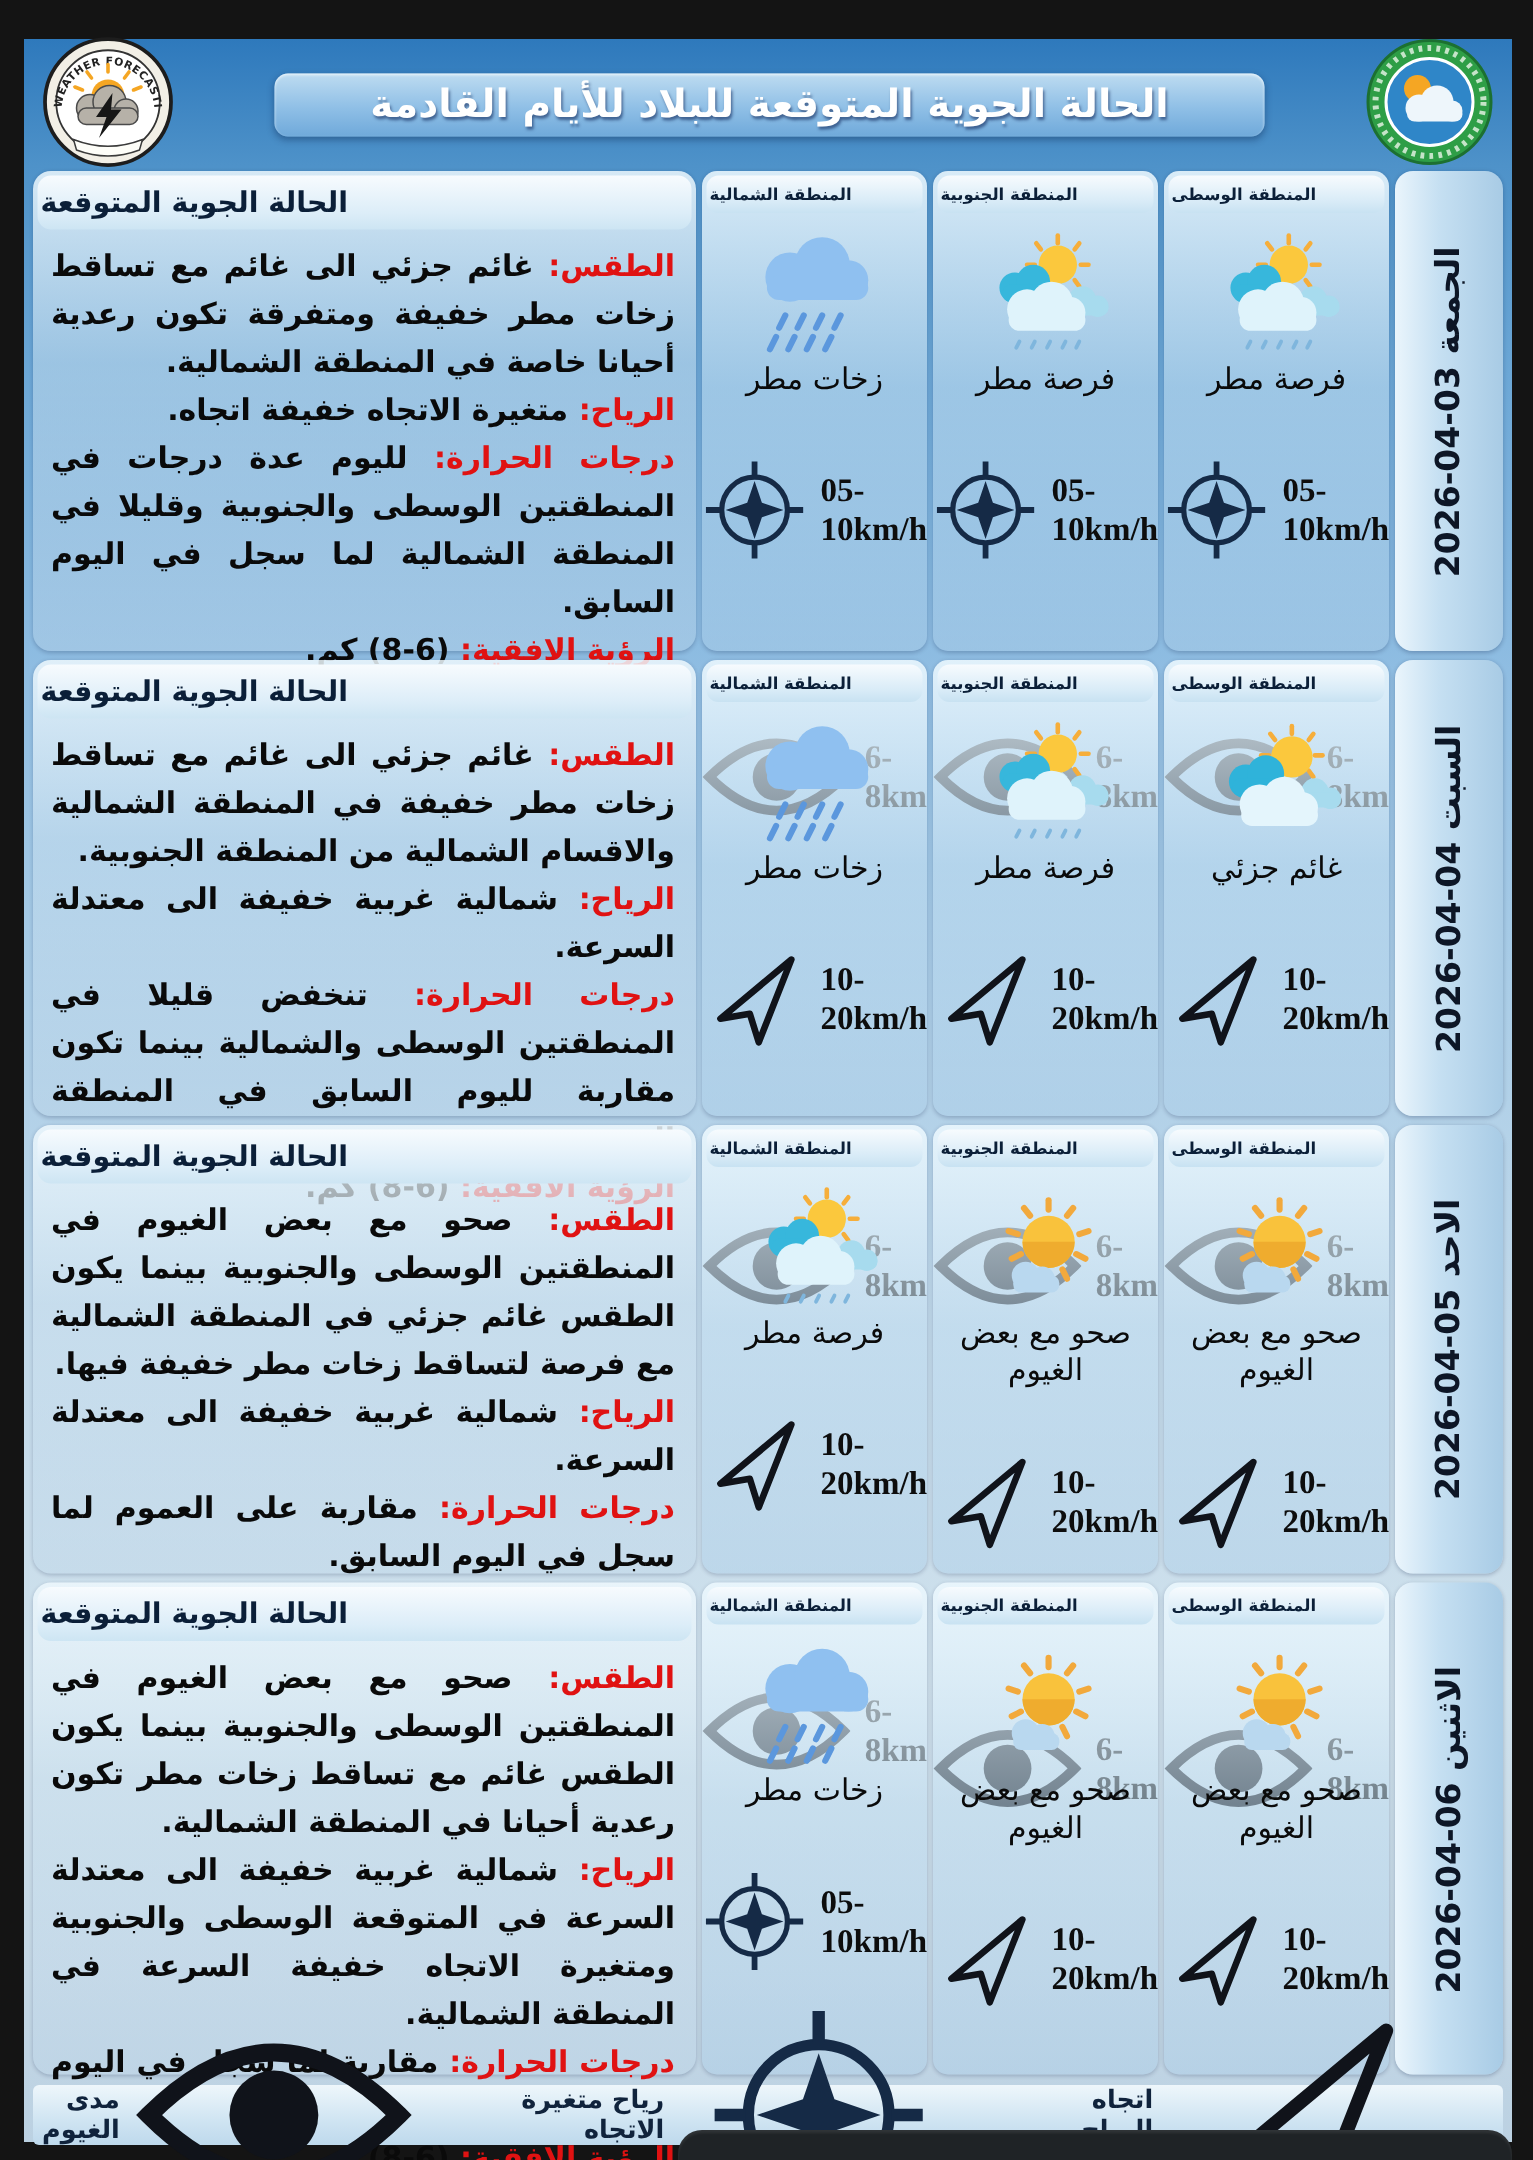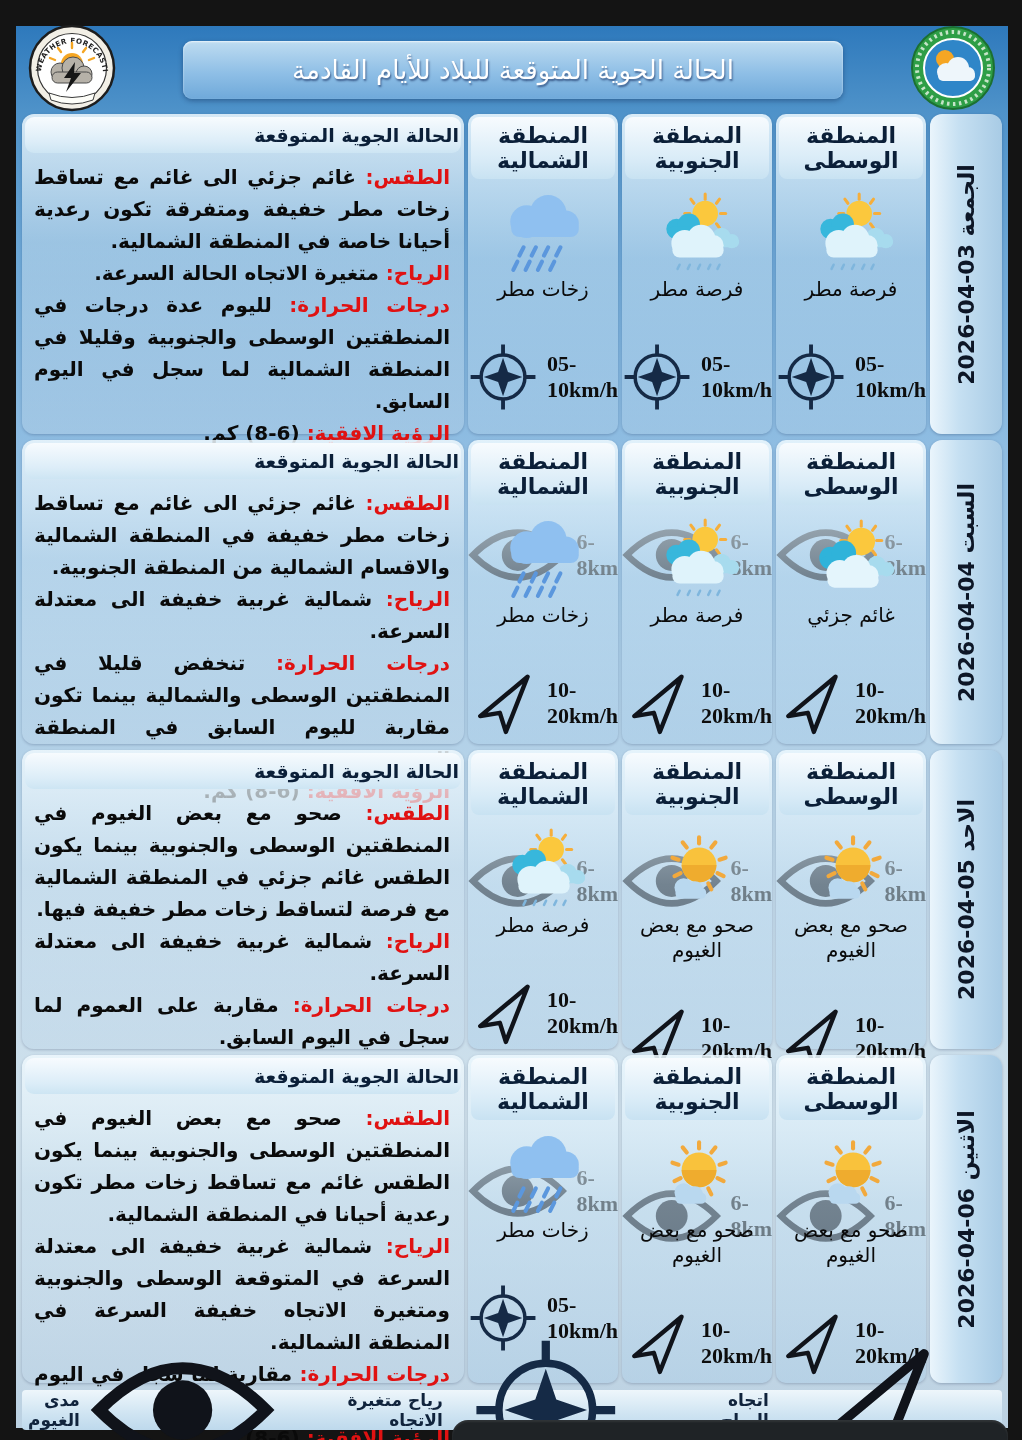--- a/index.html
+++ b/index.html
@@ -5,60 +5,60 @@
   html,body{margin:0;padding:0;background:#000;}
   .page{position:relative;width:1022px;height:1440px;background:#141414;overflow:hidden;
         font-family:"DejaVu Sans",sans-serif;}
   .canvas{position:absolute;top:26px;left:16px;width:992px;height:1402px;
     background:linear-gradient(180deg,#2e79bc 0%,#4e92c9 6%,#6ca7d6 16%,#8fbde2 30%,
                #aacde7 45%,#c2d9ea 62%,#cfe1ec 78%,#c5d8e6 92%,#bbd1e2 100%);
     display:flex;flex-direction:column;}
   
   .header{height:76px;display:flex;align-items:center;justify-content:space-between;
           padding:6px 12px 0 12px;}
-  .title-box{flex:0 0 660px;height:58px;border-radius:9px;
+  .title-box{flex:0 0 660px;height:42px;border-radius:9px;
      background:linear-gradient(180deg,#bedcf1 0%,#8fbfe6 55%,#6fa9da 100%);
      box-shadow:0 2px 5px rgba(0,20,60,.35), inset 0 1px 2px rgba(255,255,255,.7);
      display:flex;align-items:center;justify-content:center;
-     color:#fff;font-weight:400;font-size:26px;text-shadow:1px 2px 2px rgba(10,30,80,.55);}
+     color:#fff;font-weight:700;font-size:26px;text-shadow:1px 2px 2px rgba(10,30,80,.55);}
   .logo{flex:0 0 auto;}
   
   .day-row{direction:rtl;display:flex;gap:4px;margin:6px 6px 0 6px;}
   .row-1{height:320px}.row-2{height:304px}.row-3{height:299px}.row-4{height:328px}
   .date-col{width:72px;flex:0 0 72px;}
   .date-chip{width:100%;height:100%;border-radius:12px;
      background:linear-gradient(90deg,#eaf5fc 0%,#c6e0f2 40%,#a8cbe5 100%);
      box-shadow:0 1px 3px rgba(0,20,60,.25);
      display:flex;align-items:center;justify-content:center;overflow:hidden;}
   .date-text{transform:rotate(-90deg);white-space:nowrap;direction:rtl;
      font-weight:700;font-size:22px;color:#0d1626;letter-spacing:.5px;}
   .region-card{width:150px;flex:0 0 150px;border-radius:10px;
      background:linear-gradient(180deg,rgba(236,248,254,.88) 0%,rgba(196,223,241,.55) 45%,rgba(172,206,232,.45) 100%);
      box-shadow:0 1px 3px rgba(0,20,60,.22);
      display:flex;flex-direction:column;align-items:center;padding-bottom:18px;}
   .region-header{align-self:stretch;margin:3px 3px 0 3px;padding:6px 2px;border-radius:8px;
      background:linear-gradient(180deg,#f7fbfe 0%,#d8ebf7 70%,#c8e2f2 100%);
-     text-align:center;font-weight:700;font-size:22px;color:#0b1f38;}
+     text-align:left;font-weight:700;font-size:11px;color:#0b1f38;}
   .wicon-box{margin-top:12px;height:86px;display:flex;align-items:center;justify-content:center;}
   .wicon-box svg{width:96px;height:80px;}
   .condition{height:66px;display:flex;align-items:center;justify-content:center;text-align:center;
      font-weight:400;font-size:20px;color:#0a0a0a;line-height:1.25;padding:0 8px;}
   .metric{direction:ltr;display:flex;align-items:center;justify-content:center;gap:9px;width:100%;}
   .metric .micon svg{width:29px;height:27px;display:block;}
   .mval{font-family:"Liberation Serif","DejaVu Serif",serif;font-weight:700;font-size:22px;color:#0d0d0d;}
   .wind-row{margin-top:auto;}
   .vis-row{margin-top:28px;}
   
   .forecast-card{flex:1;border-radius:12px;
      background:linear-gradient(180deg,rgba(238,248,253,.85) 0%,rgba(205,226,240,.5) 40%,rgba(190,214,233,.38) 100%);
      box-shadow:0 1px 3px rgba(0,20,60,.22);
      display:flex;flex-direction:column;}
   .fc-header{margin:3px 3px 0 3px;padding:7px 2px;border-radius:9px;
      background:linear-gradient(180deg,#f7fbfe 0%,#dcedf8 70%,#cde5f3 100%);
-     text-align:right;font-weight:700;font-size:19px;color:#0b1f38;}
+     text-align:left;font-weight:700;font-size:19px;color:#0b1f38;}
   .fc-body{direction:rtl;text-align:justify;padding:8px 14px 6px 12px;
      font-weight:700;font-size:20px;line-height:1.6;color:#0a0a0a;}
   .red-label{color:#e01212;}
   
   .legend{direction:rtl;height:40px;margin:7px 6px 0 6px;border-radius:4px;
      background:linear-gradient(180deg,#eef6fb 0%,#cfe4f2 60%,#bed9ec 100%);
      display:flex;align-items:center;gap:72px;padding-right:38px;
      font-weight:700;font-size:17px;color:#10233c;}
   .legend-item{display:flex;align-items:center;gap:10px;}
   .legend-item .micon svg{width:27px;height:25px;display:block;}
@@ -309,21 +309,21 @@
                 <use href="#icon-eye"></use>
               </svg>
             </span>
           <span class="mval">6-8km</span>
         </div>
       </div>
       <div class="forecast-card">
         <div class="fc-header">الحالة الجوية المتوقعة</div>
         <div class="fc-body">
           <span class="red-label">الطقس:</span> <span>غائم جزئي الى غائم مع تساقط زخات مطر خفيفة ومتفرقة تكون رعدية أحيانا خاصة في المنطقة الشمالية.</span><br>
-          <span class="red-label">الرياح:</span> <span>متغيرة الاتجاه الحالة السرعة.</span><br>
+          <span class="red-label">الرياح:</span> <span>متغيرة الاتجاه خفيفة اتجاه.</span><br>
           <span class="red-label">درجات الحرارة:</span> <span>لليوم عدة درجات في المنطقتين الوسطى والجنوبية وقليلا في المنطقة الشمالية لما سجل في اليوم السابق.</span><br>
           <span class="red-label">الرؤية الافقية:</span> <span>(6-8) كم.</span>
         </div>
       </div>
     </div>
 
     <div class="day-row row-2">
       <div class="date-col">
         <div class="date-chip">
           <div class="date-text"><span>السبت</span> <span dir="ltr">2026-04-04</span></div>

